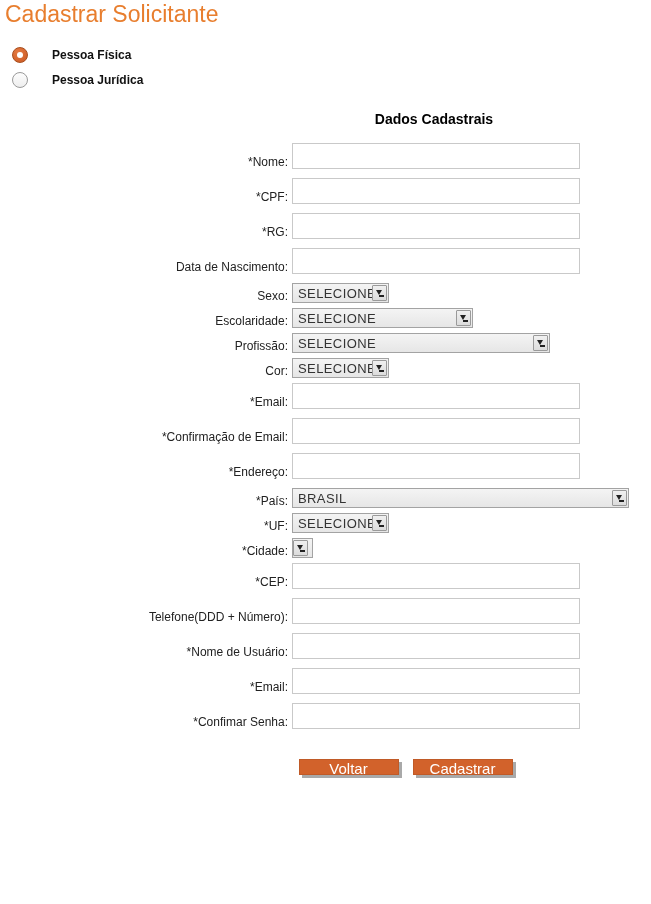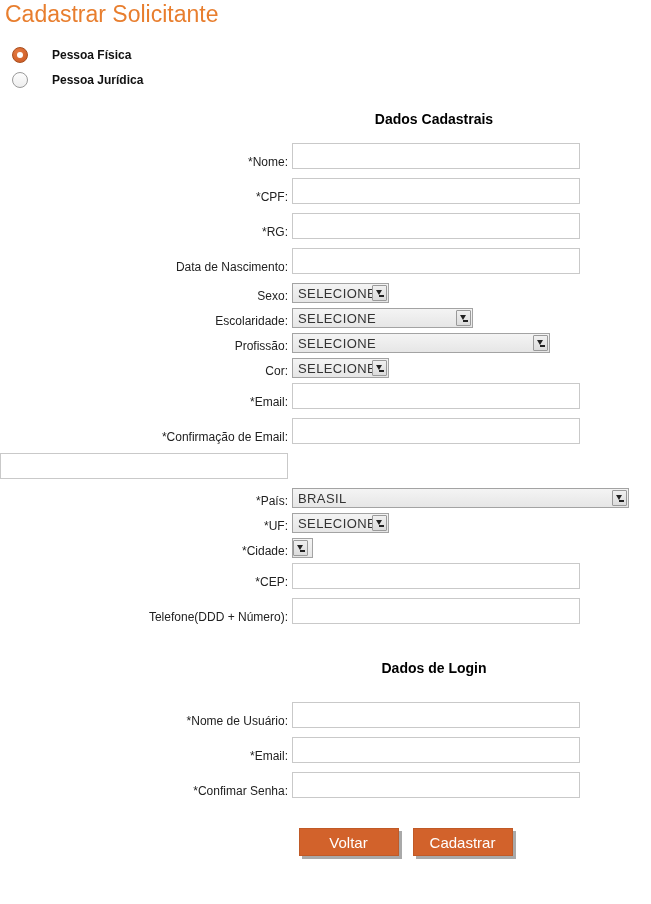--- a/index.html
+++ b/index.html
@@ -138,21 +138,21 @@
 
   .buttons {
     margin-top: 30px;
     display: flex;
     justify-content: center;
     padding-left: 160px;
     gap: 14px;
   }
   .btn {
     min-width: 100px;
-    height: 28px;
+    height: 16px;
     background: #d2622b;
     border: 1px solid #c05a27;
     color: #ffffff;
     font-family: "Liberation Sans", sans-serif;
     font-size: 15px;
     padding: 0 16px;
     cursor: pointer;
     box-shadow: 3px 3px 0 #a9a9a9;
   }
 </style>
@@ -234,20 +234,21 @@
       <span class="form-label">*Email:</span>
       <input class="txt" type="text" value="" style="">
     </div>
 
     <div class="form-row txt-row">
       <span class="form-label">*Confirmação de Email:</span>
       <input class="txt" type="text" value="" style="">
     </div>
 
     <div class="form-row txt-row">
+      <span class="form-label">*Endereço:</span>
       <input class="txt" type="text" value="" style="">
     </div>
 
     <div class="form-row sel-row">
       <span class="form-label">*País:</span>
       <div class="select w-full">
         <span class="sel-val">BRASIL</span>
         <span class="sel-arrow"></span>
       </div>
     </div>
@@ -273,21 +274,20 @@
       <input class="txt" type="text" value="" style="">
     </div>
 
     <div class="form-row txt-row">
       <span class="form-label">Telefone(DDD + Número):</span>
       <input class="txt" type="text" value="" style="">
     </div>
 
   </div>
 
-  <h2 class="section-title login">Dados de Login</h2>
 
   <div class="form">
 
     <div class="form-row txt-row">
       <span class="form-label">*Nome de Usuário:</span>
       <input class="txt" type="text" value="" style="">
     </div>
 
     <div class="form-row txt-row">
       <span class="form-label">*Email:</span>

